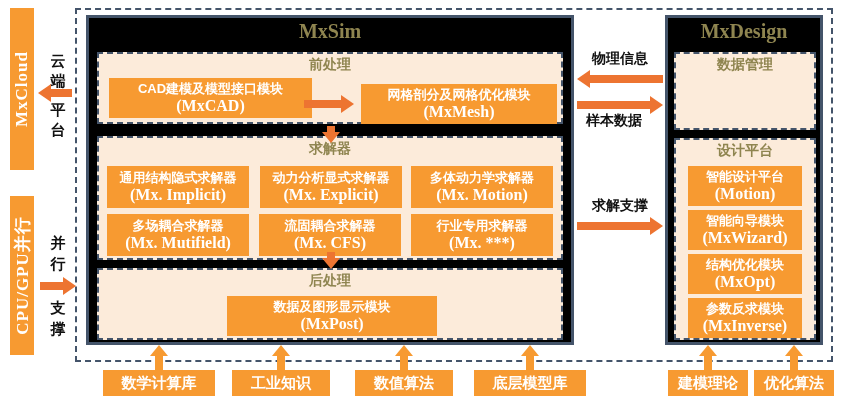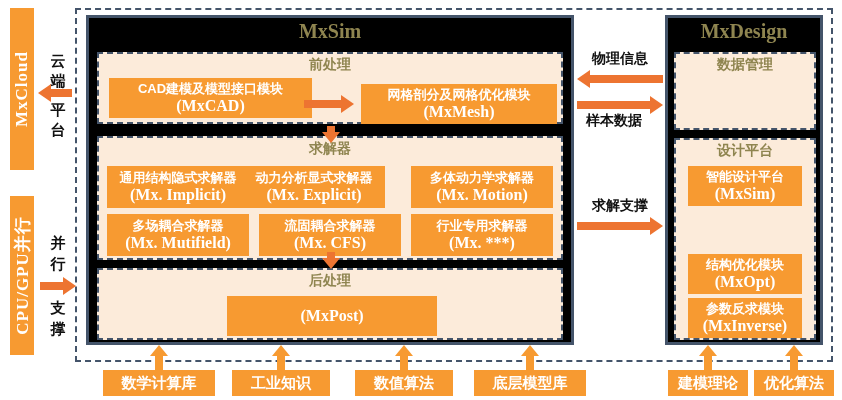--- a/index.html
+++ b/index.html
@@ -120,21 +120,21 @@
         <div class="mod-code">(MxMesh)</div>
       </div>
     </div>
 
     <div class="section" style="left:8px;top:118px;width:466px;height:124px;">
       <div class="sect-title">求解器</div>
       <div class="mod" style="left:8px;top:28px;width:142px;height:42px;">
         <div class="mod-title">通用结构隐式求解器</div>
         <div class="mod-code">(Mx. Implicit)</div>
       </div>
-      <div class="mod" style="left:144px;top:28px;width:142px;height:42px;">
+      <div class="mod" style="left:161px;top:28px;width:142px;height:42px;">
         <div class="mod-title">动力分析显式求解器</div>
         <div class="mod-code">(Mx. Explicit)</div>
       </div>
       <div class="mod" style="left:312px;top:28px;width:142px;height:42px;">
         <div class="mod-title">多体动力学求解器</div>
         <div class="mod-code">(Mx. Motion)</div>
       </div>
       <div class="mod" style="left:8px;top:76px;width:142px;height:42px;">
         <div class="mod-title">多场耦合求解器</div>
         <div class="mod-code">(Mx. Mutifield)</div>
@@ -145,20 +145,21 @@
       </div>
       <div class="mod" style="left:160px;top:76px;width:142px;height:42px;">
         <div class="mod-title">流固耦合求解器</div>
         <div class="mod-code">(Mx. CFS)</div>
       </div>
     </div>
 
     <div class="section" style="left:8px;top:250px;width:466px;height:72px;">
       <div class="sect-title">后处理</div>
       <div class="mod" style="left:128px;top:26px;width:210px;height:40px;">
+        <div class="mod-title">数据及图形显示模块</div>
         <div class="mod-code">(MxPost)</div>
       </div>
     </div>
   </div>
 
   <div class="v-arrow down" style="left:322px;top:126px;">
     <div class="vstem" style="height:6px;"></div>
     <div class="vhead"></div>
   </div>
   <div class="v-arrow down" style="left:322px;top:252px;">
@@ -187,21 +188,25 @@
     <div class="panel-title">MxDesign</div>
 
     <div class="section" style="left:6px;top:34px;width:142px;height:78px;">
       <div class="sect-title">数据管理</div>
     </div>
 
     <div class="section" style="left:6px;top:120px;width:142px;height:202px;">
       <div class="sect-title">设计平台</div>
       <div class="mod" style="left:12px;top:26px;width:114px;height:40px;">
         <div class="mod-title">智能设计平台</div>
-        <div class="mod-code">(MxSim)</div>
+        <div class="mod-code">(Motion)</div>
+      </div>
+      <div class="mod" style="left:12px;top:70px;width:114px;height:40px;">
+        <div class="mod-title">智能向导模块</div>
+        <div class="mod-code">(MxWizard)</div>
       </div>
       <div class="mod" style="left:12px;top:114px;width:114px;height:40px;">
         <div class="mod-title">结构优化模块</div>
         <div class="mod-code">(MxOpt)</div>
       </div>
       <div class="mod" style="left:12px;top:158px;width:114px;height:40px;">
         <div class="mod-title">参数反求模块</div>
         <div class="mod-code">(MxInverse)</div>
       </div>
     </div>

